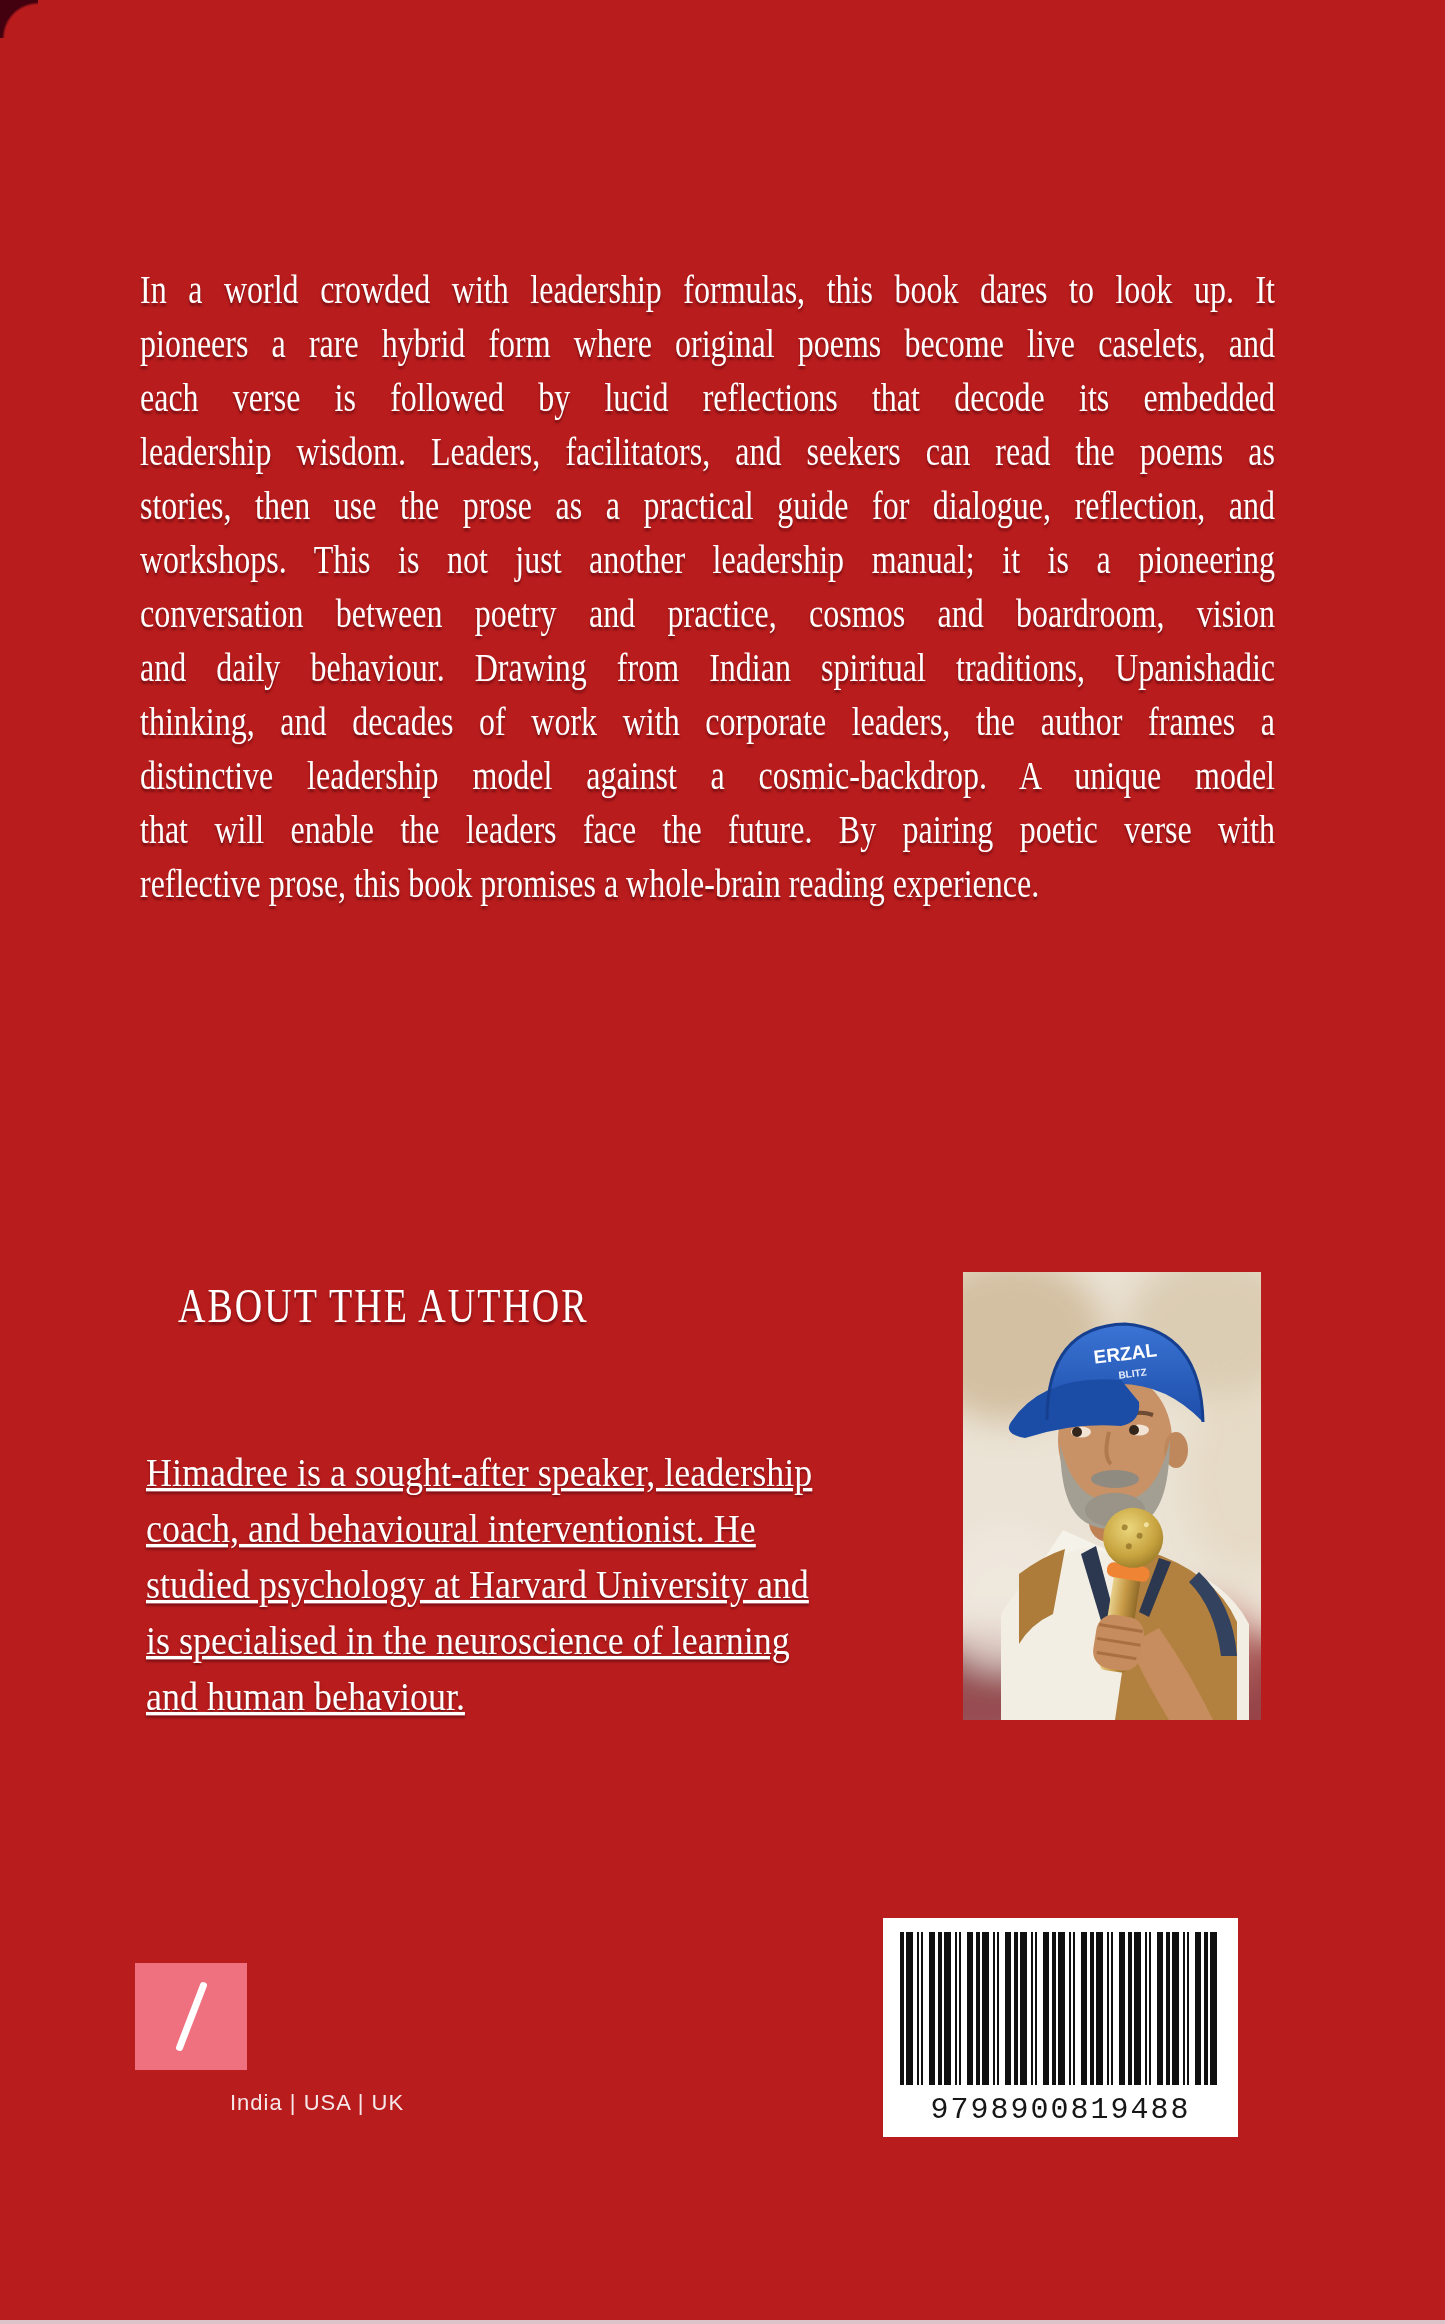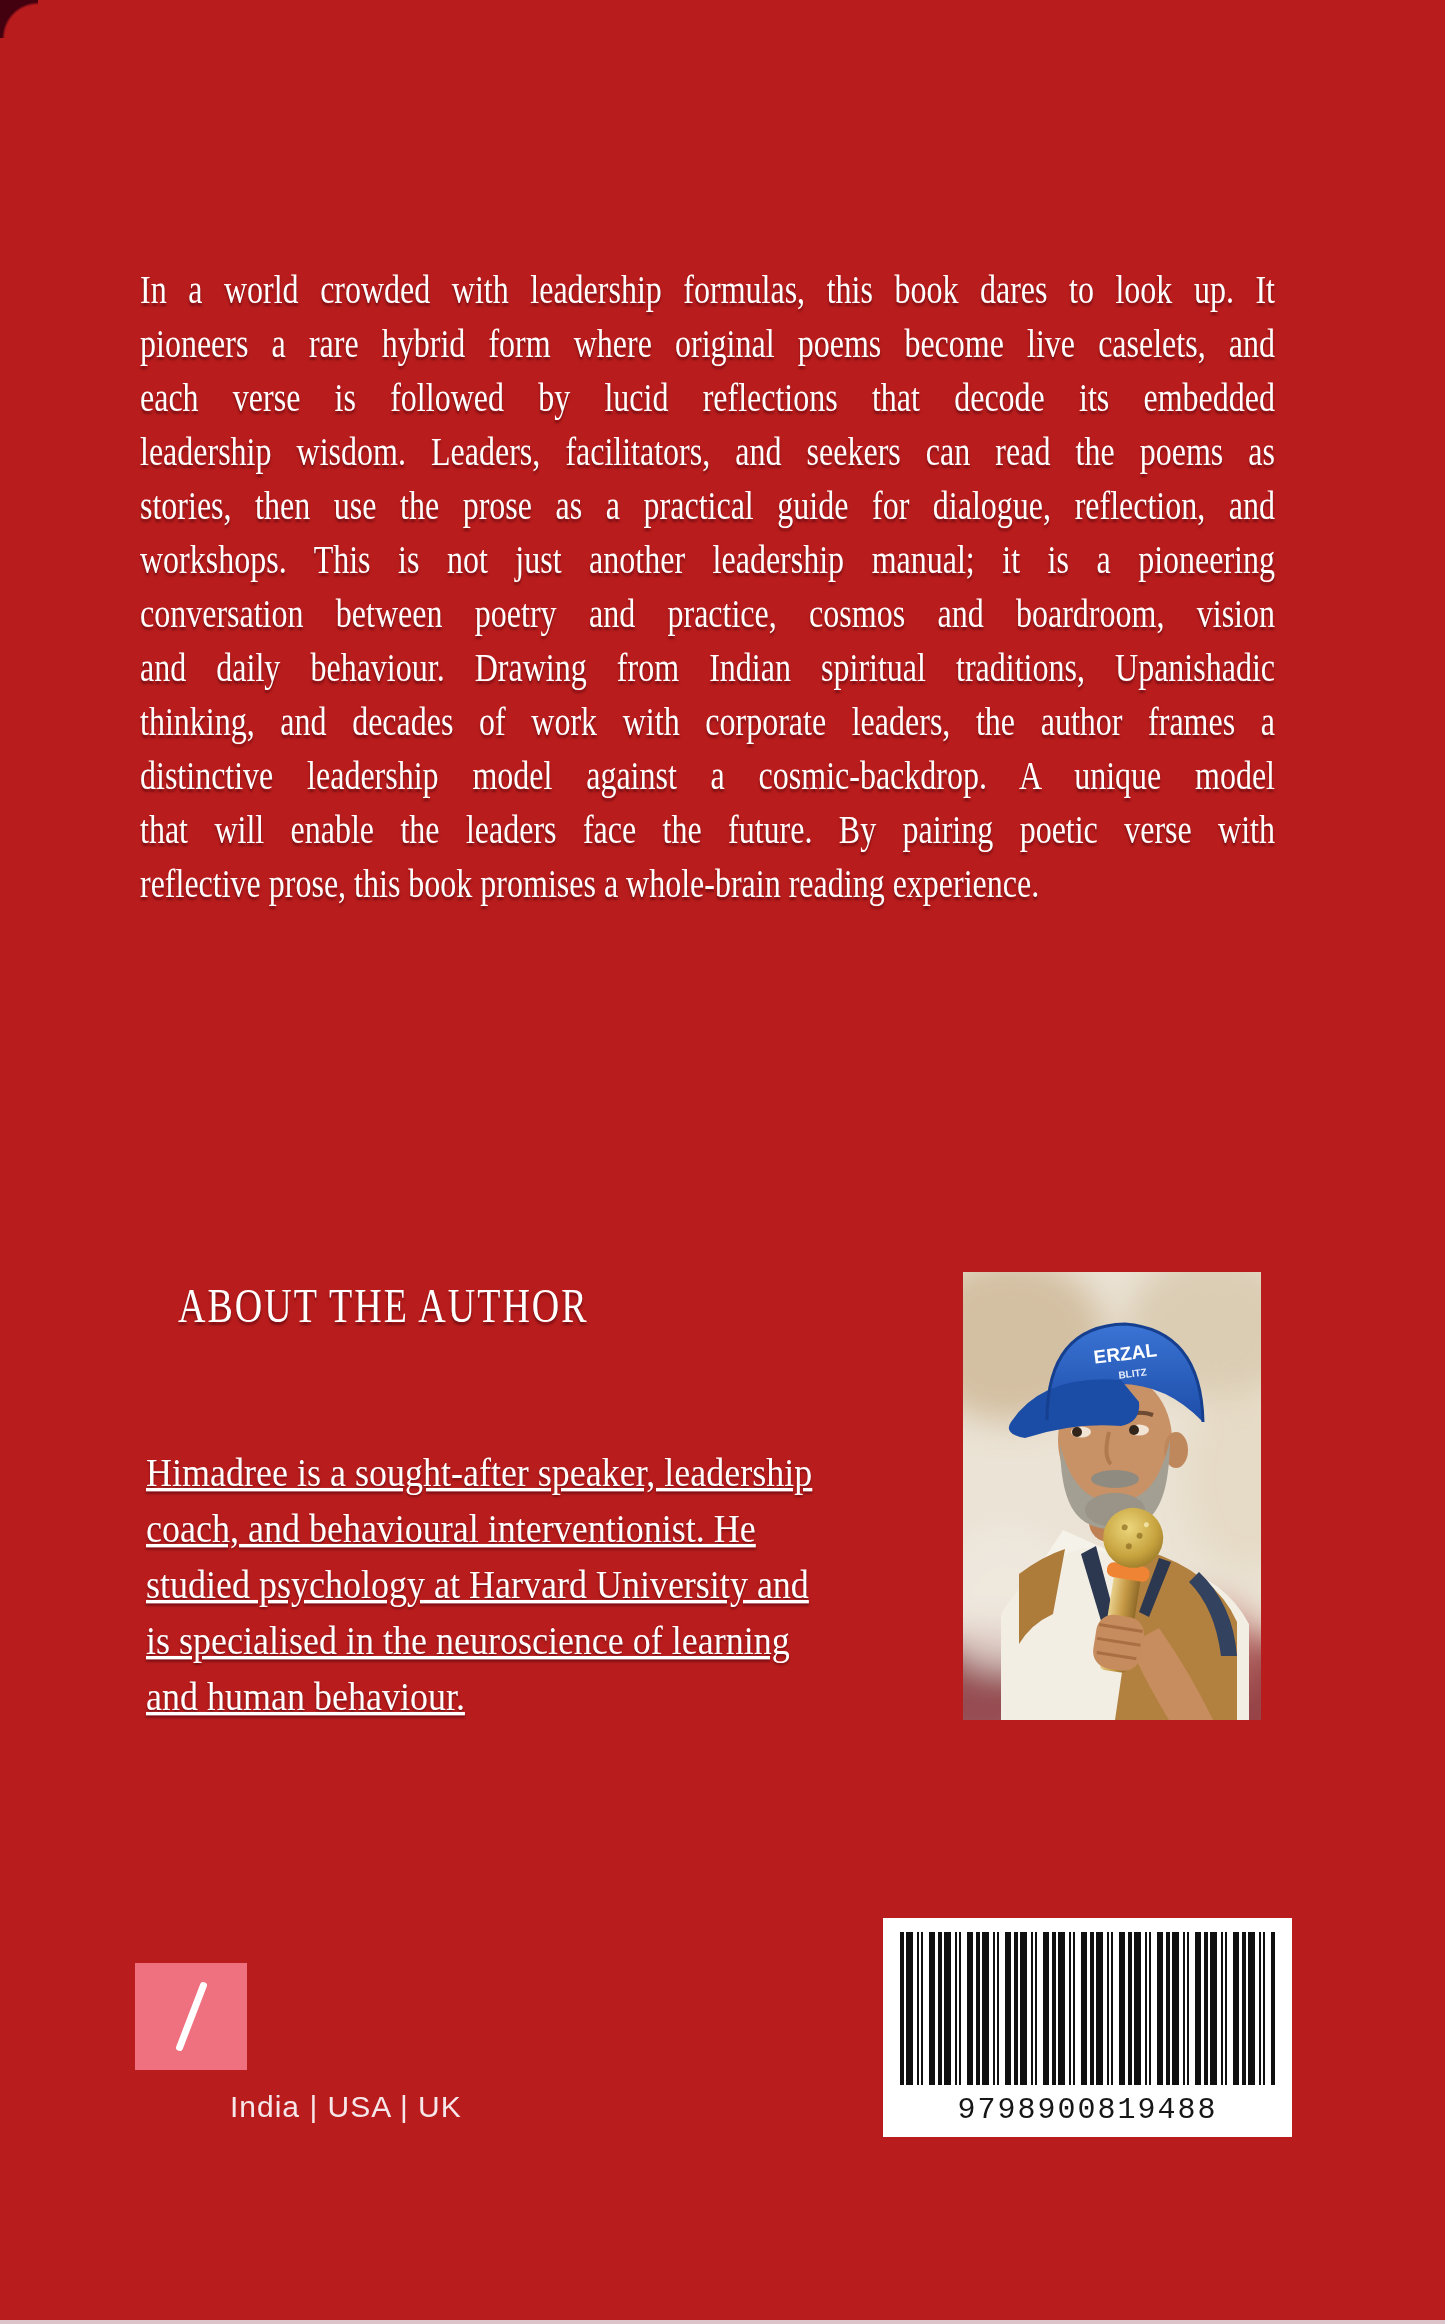--- a/index.html
+++ b/index.html
@@ -41,24 +41,24 @@
   .logo-mark { position:absolute; left:135px; top:1963px; width:112px; height:107px; background:#ef717f; }
   .logo-slash { position:absolute; left:53px; top:17px; width:7px; height:73px; background:#ffffff; border-radius:3px; transform:rotate(21deg); }
   .pub-name {
     position:absolute; left:258px; top:1956px;
     font-family:"Liberation Sans", sans-serif; font-weight:300;
     font-size:55px; line-height:58px; letter-spacing:0.5px; color:#fdfdfd;
   }
   .regions {
     position:absolute; left:230px; top:2090px;
     font-family:"Liberation Sans", sans-serif; font-weight:300;
-    font-size:30px; letter-spacing:1px; color:#f6e7ea;
-  }
-  
-  .barcode { position:absolute; left:883px; top:1918px; width:409px; height:219px; background:#ffffff; }
+    font-size:22px; letter-spacing:1px; color:#f6e7ea;
+  }
+  
+  .barcode { position:absolute; left:883px; top:1918px; width:355px; height:219px; background:#ffffff; }
   .bars {
     position:absolute; left:17px; right:17px; top:14px; height:153px;
     background:repeating-linear-gradient(90deg,
       #101010 0 4px,  #ffffff 4px 6px,
       #101010 6px 13px, #ffffff 13px 17px,
       #101010 17px 19px, #ffffff 19px 21px,
       #101010 21px 23px, #ffffff 23px 29px,
       #101010 29px 35px, #ffffff 35px 38px);
   }
   .isbn {

